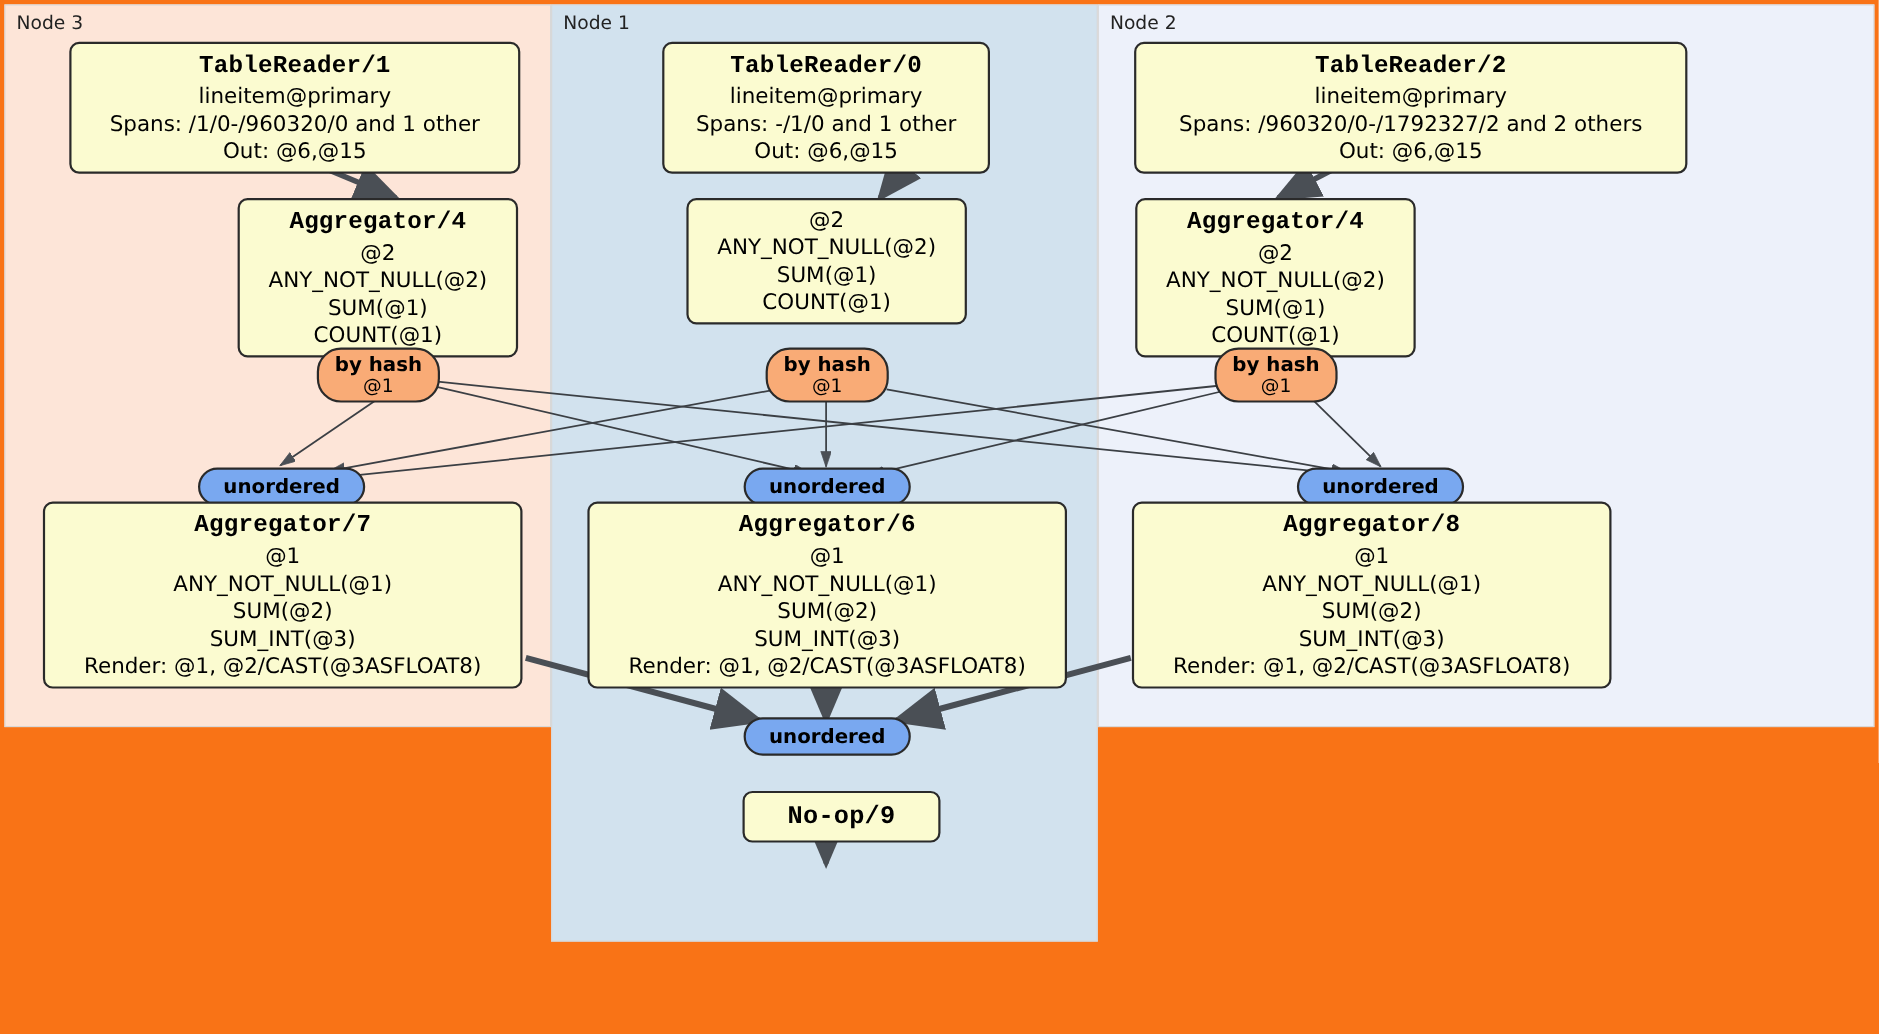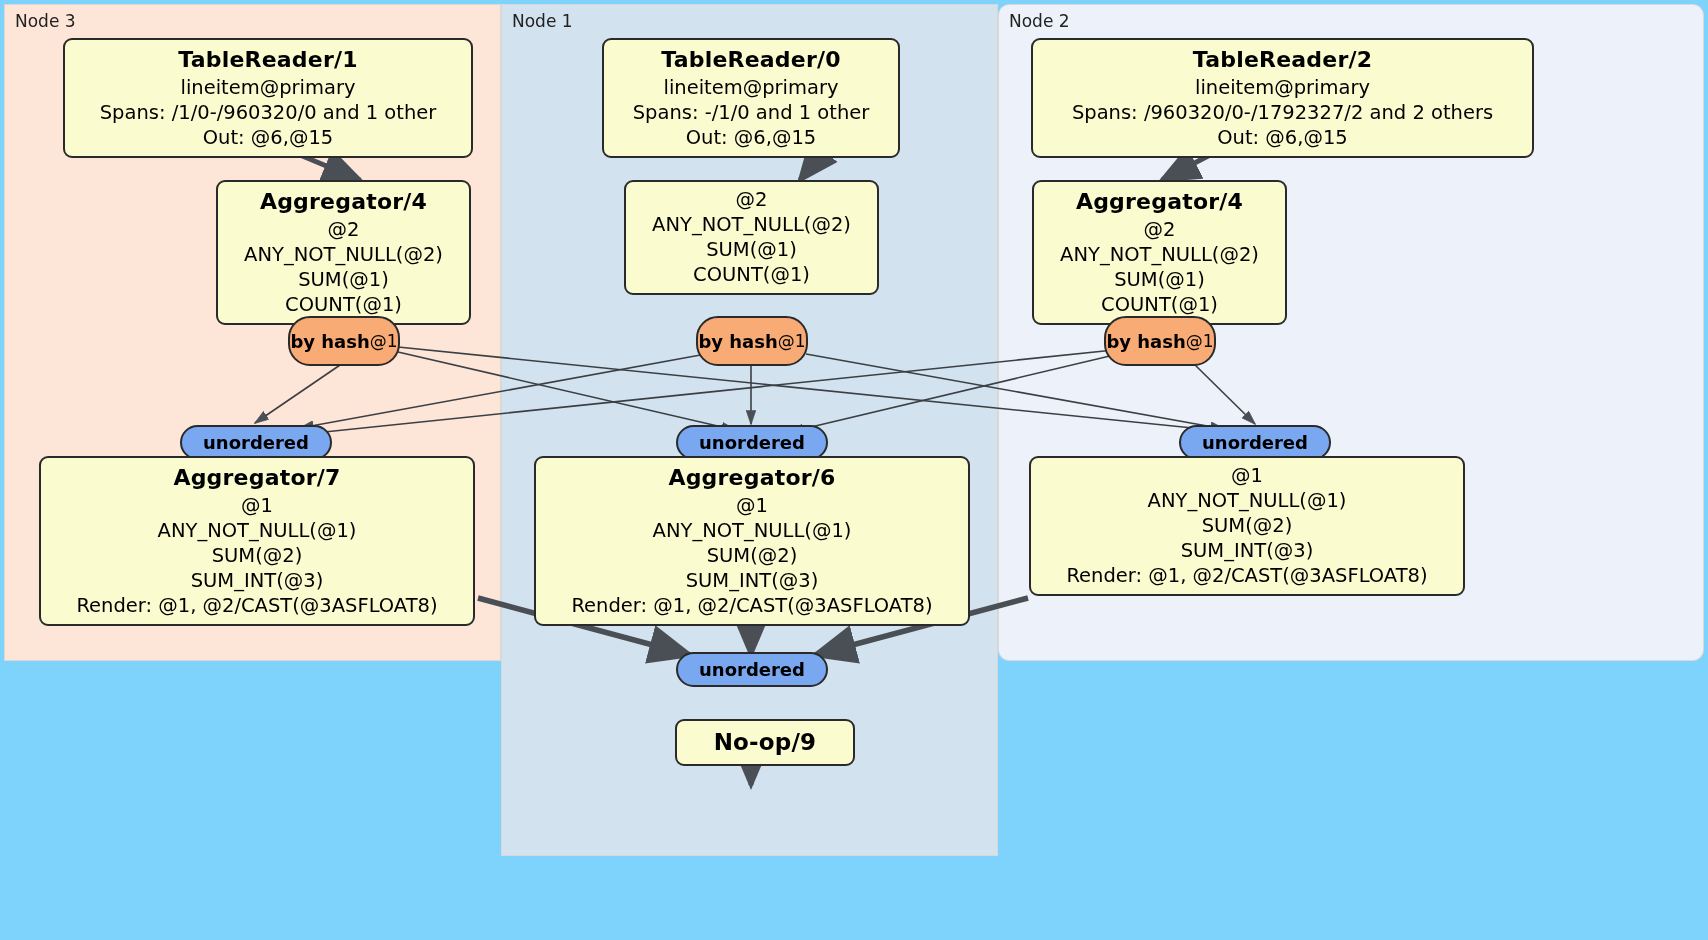--- a/index.html
+++ b/index.html
@@ -1,67 +1,67 @@
 <!DOCTYPE html>
 <html><head>
 <meta charset="utf-8">
 <style>
   html,body{margin:0;padding:0;background:#ffffff;}
   body{width:1708px;height:940px;font-family:"DejaVu Sans",sans-serif;}
-  #stage{position:relative;width:1708px;height:940px;overflow:hidden;background:#7dd3fc;}
+  #stage{position:relative;width:1708px;height:940px;overflow:hidden;background:#f97316;}
 
   .panel{position:absolute;box-sizing:border-box;border:1px solid #d8d8d8;}
   .panel .panel-label{
     position:absolute;top:6px;left:10px;
     font-size:17px;color:#222;font-family:"DejaVu Sans",sans-serif;
     white-space:nowrap;
   }
 
   svg.edges{position:absolute;left:0;top:0;width:1708px;height:940px;overflow:visible;}
 
   .node{
     position:absolute;box-sizing:border-box;
     background:#fbfbd0;border:2px solid #2a2a2a;border-radius:9px;
     text-align:center;color:#000;
     font-size:19px;line-height:25px;
     padding:5px 8px 6px 8px;
     white-space:nowrap;
   }
-  .node .title{font-weight:bold;font-size:22px;line-height:30px;letter-spacing:.2px;}
+  .node .title{font-weight:bold;font-size:22px;line-height:30px;letter-spacing:.2px;font-family:Liberation Mono, monospace;}
   .node .line{font-size:19.5px;line-height:25px;}
 
   .node.compact{padding:6px 16px 7px 16px;}
   .node.compact .title{font-size:23px;line-height:30px;}
 
   .pill{
     position:absolute;box-sizing:border-box;
     border:2px solid #2a2a2a;border-radius:22px;
     text-align:center;color:#000;white-space:nowrap;
-    display:flex;flex-direction:row;align-items:center;justify-content:center;
+    display:flex;flex-direction:column;align-items:center;justify-content:center;
   }
   .pill.hash{background:#f9ab76;}
   .pill.unordered{background:#79a8f0;}
   .pill .p1{font-weight:bold;font-size:18px;line-height:21px;}
   .pill .p2{font-size:17px;line-height:19px;}
   .pill.one-line .p1{font-size:18px;line-height:22px;}
 </style>
 </head>
 <body>
 
 <div id="stage">
 
   <div class="panel" style="left:4px;top:4px;width:497px;height:657px;background:#fde5d8;">
     <span class="panel-label">Node 3</span>
   </div>
 
   <div class="panel" style="left:501px;top:4px;width:497px;height:852px;background:#d2e2ee;">
     <span class="panel-label">Node 1</span>
   </div>
 
-  <div class="panel" style="left:998px;top:4px;width:706px;height:657px;background:#edf1fa;border-radius:11px;">
+  <div class="panel" style="left:998px;top:4px;width:706px;height:657px;background:#edf1fa;">
     <span class="panel-label">Node 2</span>
   </div>
 
   <svg class="edges" viewBox="0 0 1708 940">
     <defs>
       <marker id="ah" markerWidth="9" markerHeight="9" refX="7.2" refY="3.4" orient="auto" markerUnits="strokeWidth">
         <path d="M0,0 L8,3.4 L0,6.8 z" fill="#4a4f55"></path>
       </marker>
       <marker id="ahT" markerWidth="12" markerHeight="12" refX="7.5" refY="3.6" orient="auto" markerUnits="strokeWidth">
         <path d="M0,0 L8.5,3.6 L0,7.2 z" fill="#4a4f55"></path>
@@ -186,20 +186,21 @@
   <div class="pill hash" style="left:1104px;top:316px;width:112px;height:50px;">
     <span class="p1">by hash</span>
     <span class="p2">@1</span>
   </div>
 
   <div class="pill unordered one-line" style="left:1179px;top:425px;width:152px;height:35px;">
     <span class="p1">unordered</span>
   </div>
 
   <div class="node" style="left:1029px;top:456px;width:436px;">
+    <div class="title">Aggregator/8</div>
     <div class="line">@1</div>
     <div class="line">ANY_NOT_NULL(@1)</div>
     <div class="line">SUM(@2)</div>
     <div class="line">SUM_INT(@3)</div>
     <div class="line">Render: @1, @2/CAST(@3ASFLOAT8)</div>
   </div>
 
 </div>
 
 </body></html>

